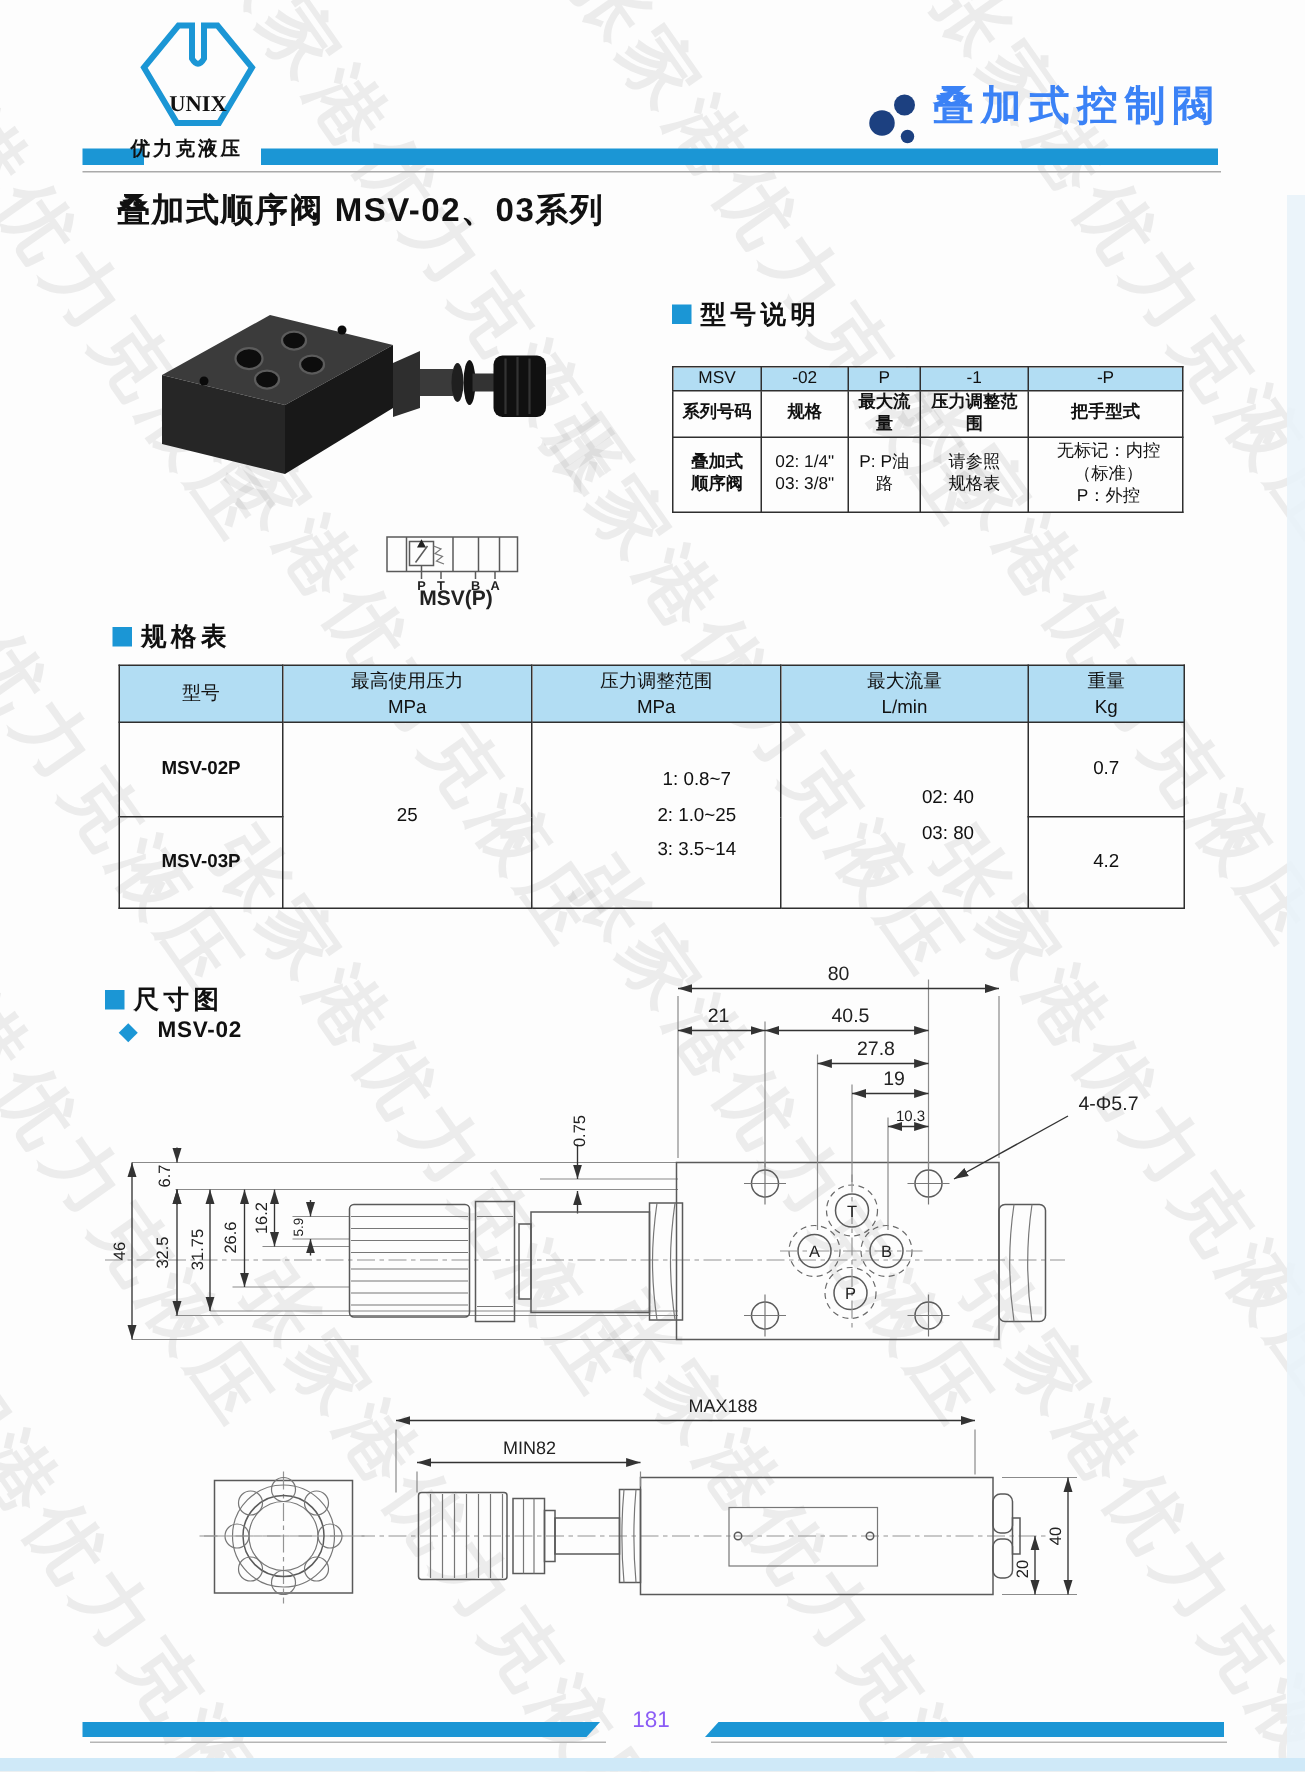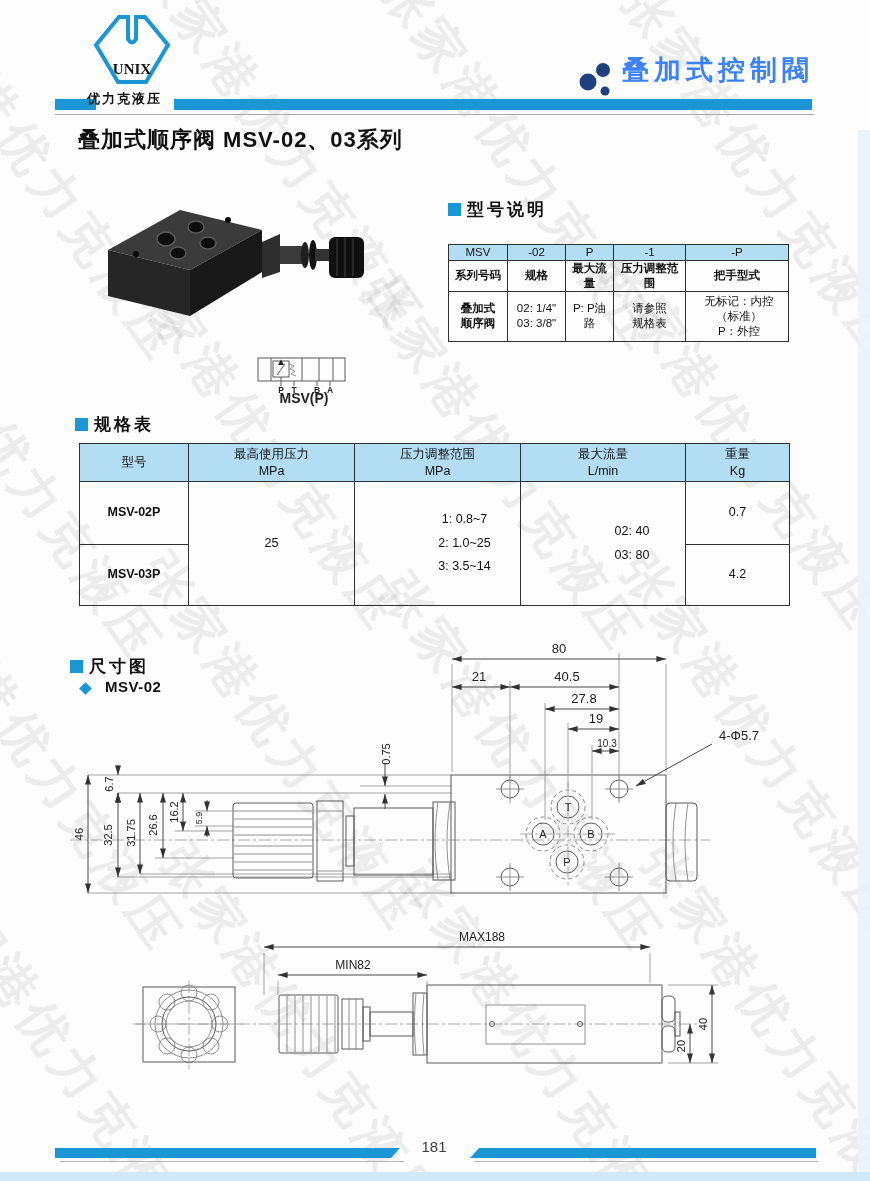--- a/index.html
+++ b/index.html
@@ -45,21 +45,21 @@
   #art text{fill:#222;font-family:"Liberation Sans",sans-serif;}
   .out{stroke:#5a5a5a;fill:none;stroke-width:1;}
   .thin{stroke:#777;fill:none;stroke-width:0.8;}
   .dash{stroke:#6a6a6a;fill:none;stroke-width:0.8;stroke-dasharray:4 3;}
   .cl{stroke:#949494;fill:none;stroke-width:0.8;stroke-dasharray:12 3 3 3;}
   .ext{stroke:#8a8a8a;stroke-width:0.8;}
   .dim{stroke:#333;stroke-width:0.9;marker-start:url(#arr);marker-end:url(#arr);}
   .de{stroke:#333;stroke-width:0.9;marker-end:url(#arr);}
   
   .pgnum{position:absolute;left:404px;top:1138px;width:60px;text-align:center;
-         font-size:15px;color:#404040;}
+         font-size:15px;color:#8b5cf6;}
   .bot-band{position:absolute;left:0;top:1172px;width:870px;height:9px;background:#cfe9f8;}
   .edge-strip{position:absolute;left:858px;top:130px;width:12px;height:1042px;
               background:#e9f3fa;opacity:0.9;}
 </style>
 </head>
 <body>
 
 <div class="page">
 
   <div>

